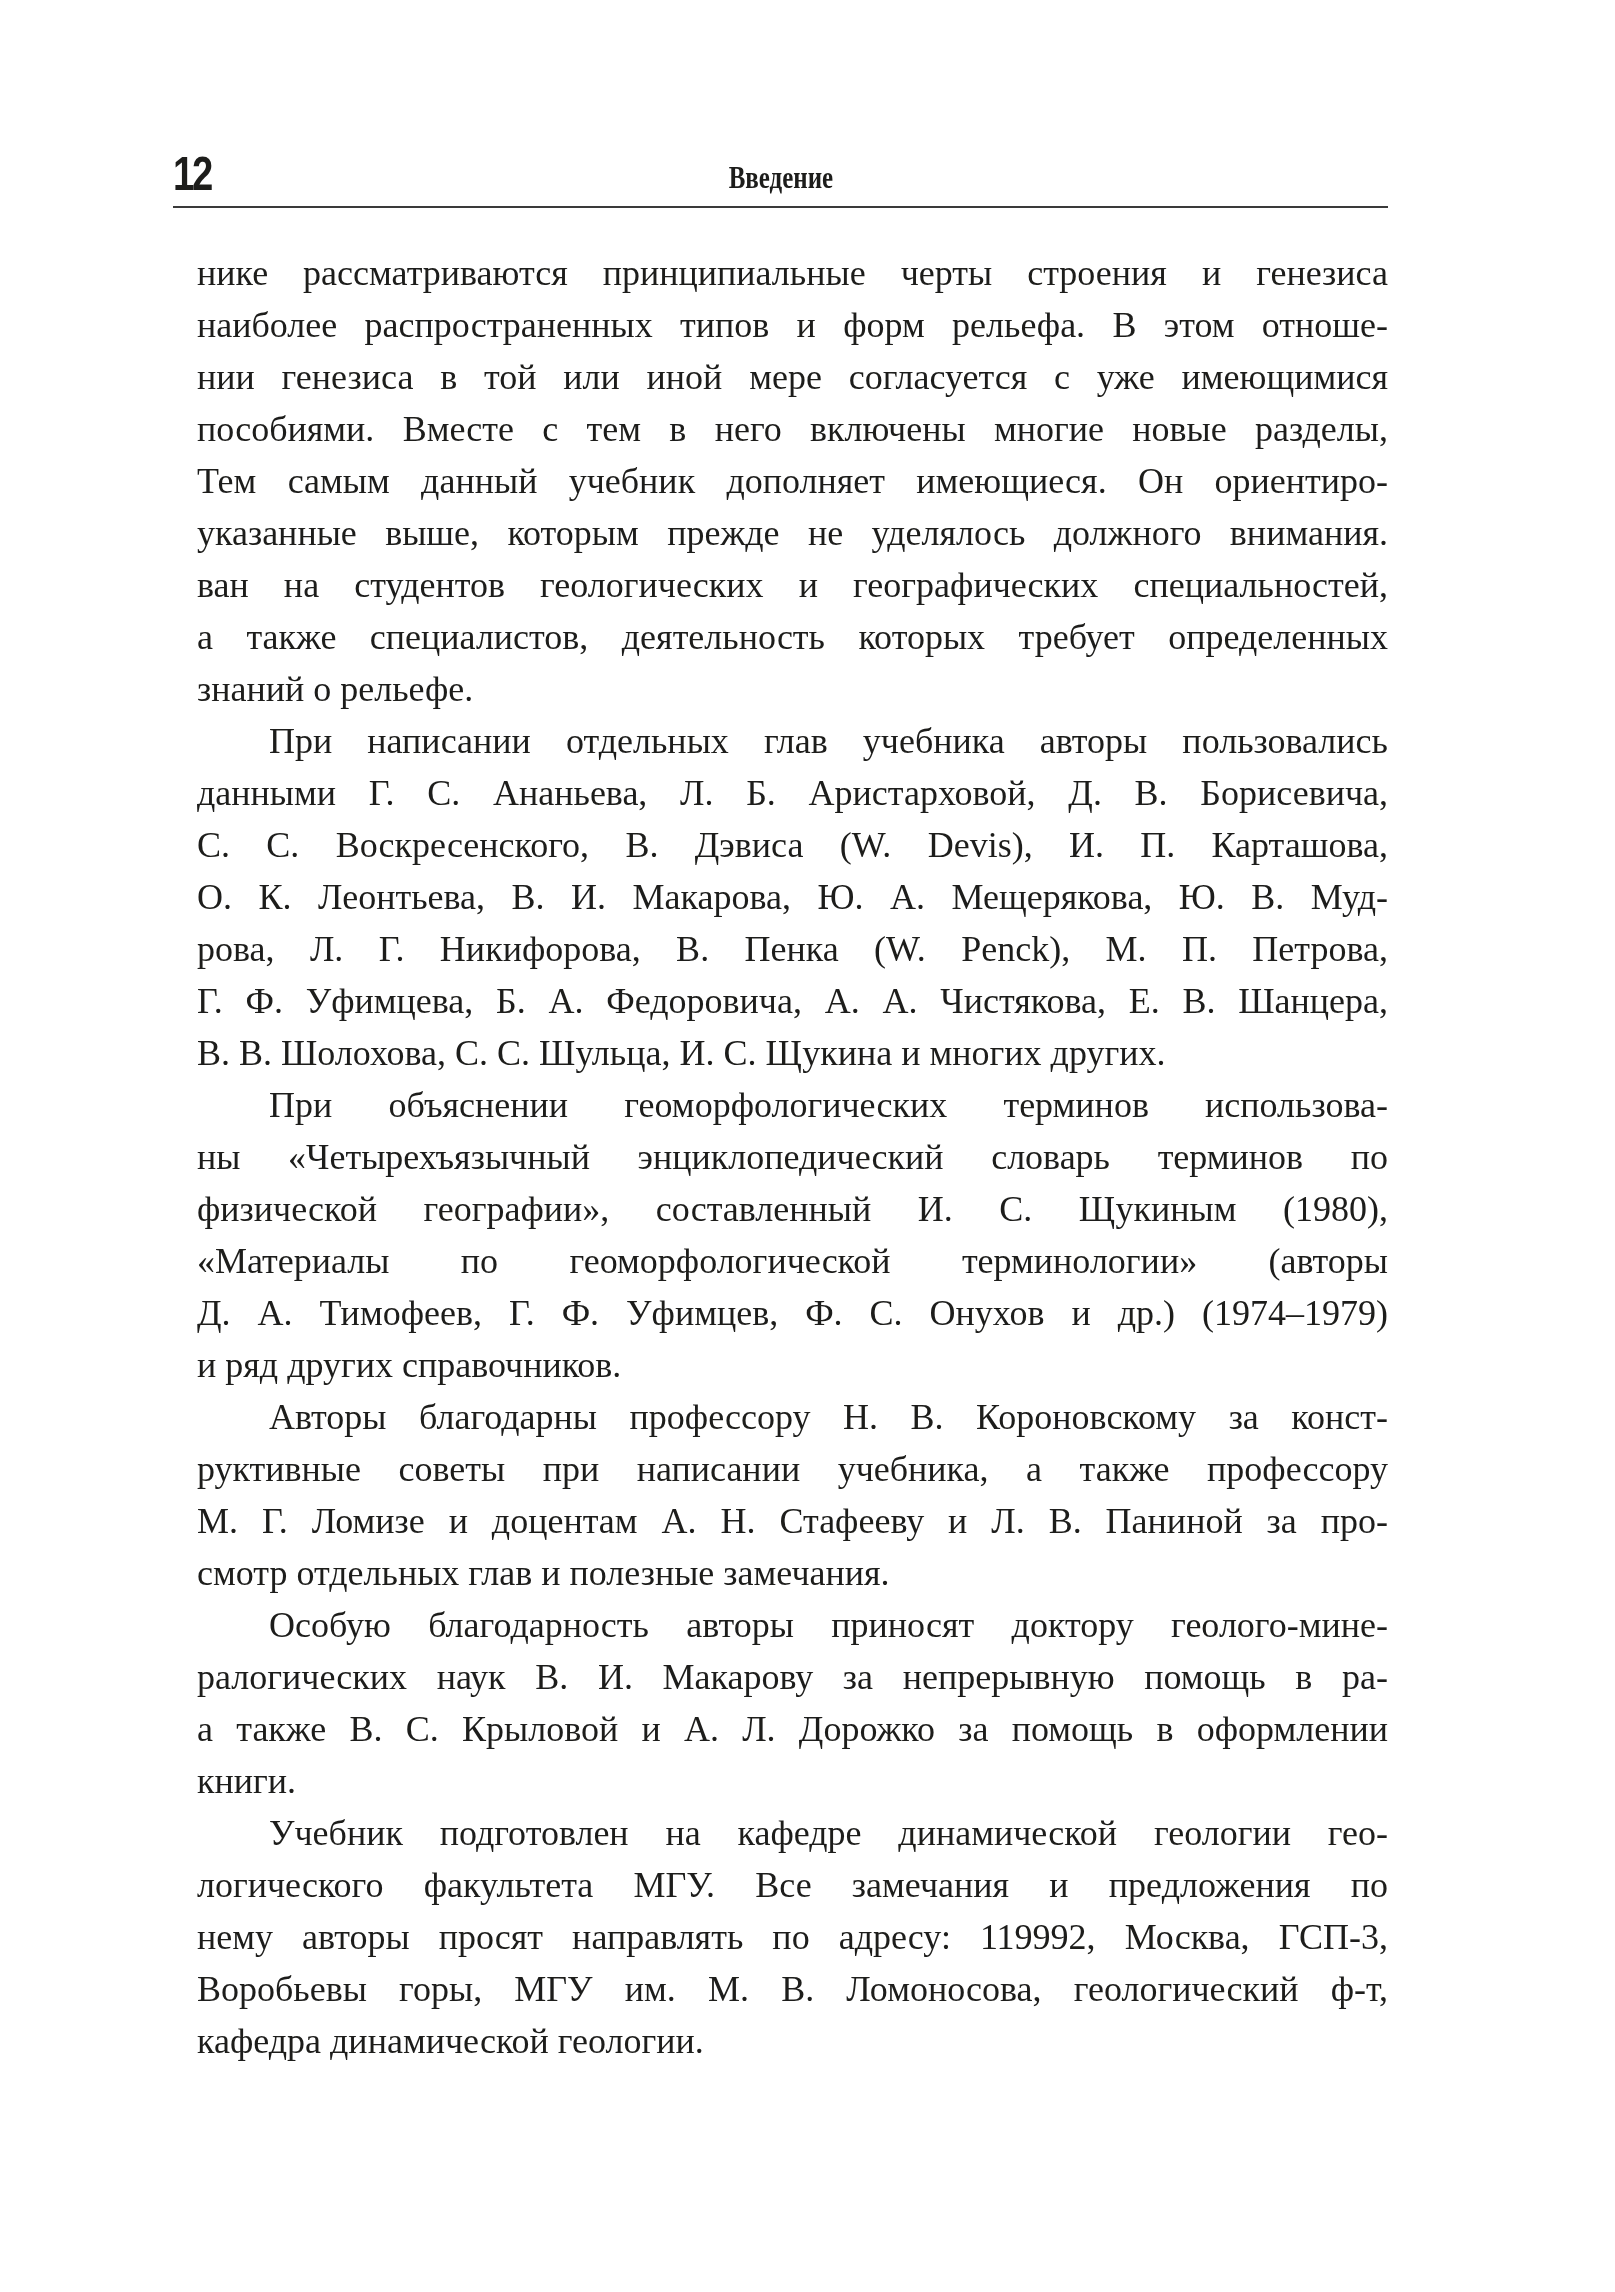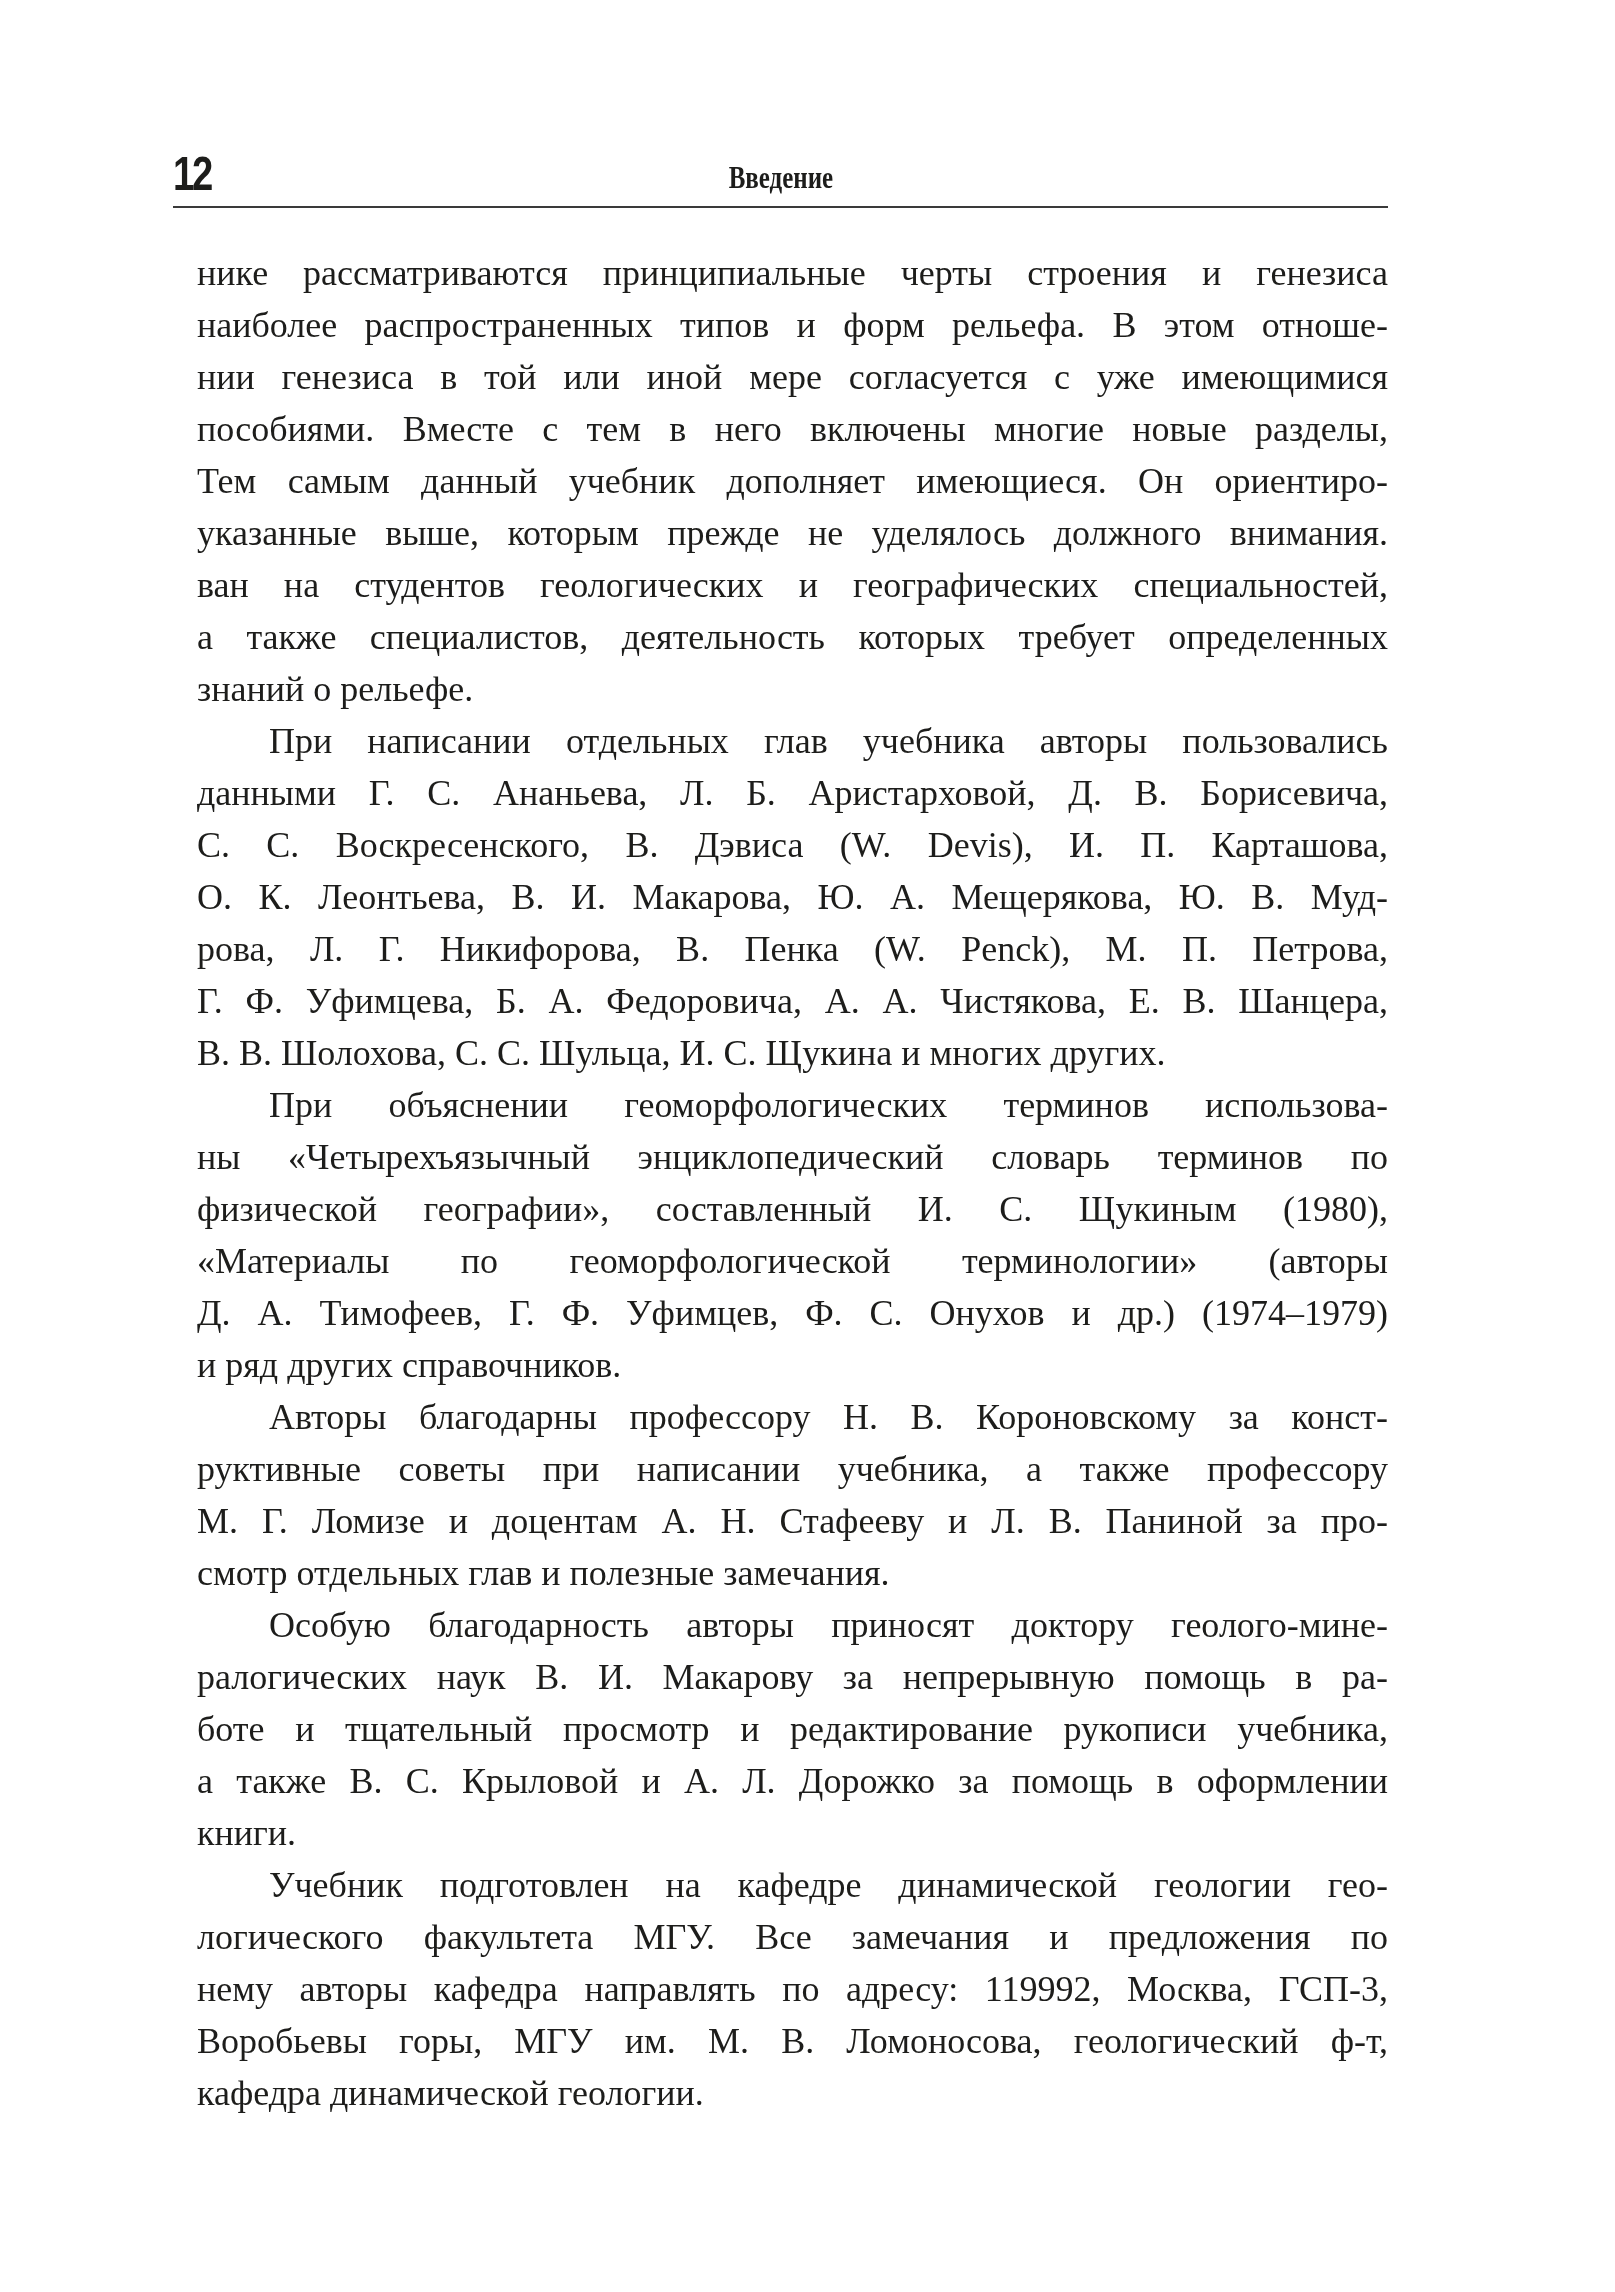--- a/index.html
+++ b/index.html
@@ -123,26 +123,25 @@
       </div>
       <div class="paragraph">
         <div class="line indent">Авторы благодарны профессору Н. В. Короновскому за конст-</div>
         <div class="line">руктивные советы при написании учебника, а также профессору</div>
         <div class="line">М. Г. Ломизе и доцентам А. Н. Стафееву и Л. В. Паниной за про-</div>
         <div class="line last">смотр отдельных глав и полезные замечания.</div>
       </div>
       <div class="paragraph">
         <div class="line indent">Особую благодарность авторы приносят доктору геолого-мине-</div>
         <div class="line">ралогических наук В. И. Макарову за непрерывную помощь в ра-</div>
-        <div class="line">боте и тщательный просмотр и редактирование рукописи учебника,</div>
         <div class="line">а также В. С. Крыловой и А. Л. Дорожко за помощь в оформлении</div>
         <div class="line last">книги.</div>
       </div>
       <div class="paragraph">
         <div class="line indent">Учебник подготовлен на кафедре динамической геологии гео-</div>
         <div class="line">логического факультета МГУ. Все замечания и предложения по</div>
-        <div class="line">нему авторы кафедра направлять по адресу: 119992, Москва, ГСП-3,</div>
+        <div class="line">нему авторы просят направлять по адресу: 119992, Москва, ГСП-3,</div>
         <div class="line">Воробьевы горы, МГУ им. М. В. Ломоносова, геологический ф-т,</div>
         <div class="line last">кафедра динамической геологии.</div>
       </div>
     </div>
 </div>
 
 
 </body></html>

